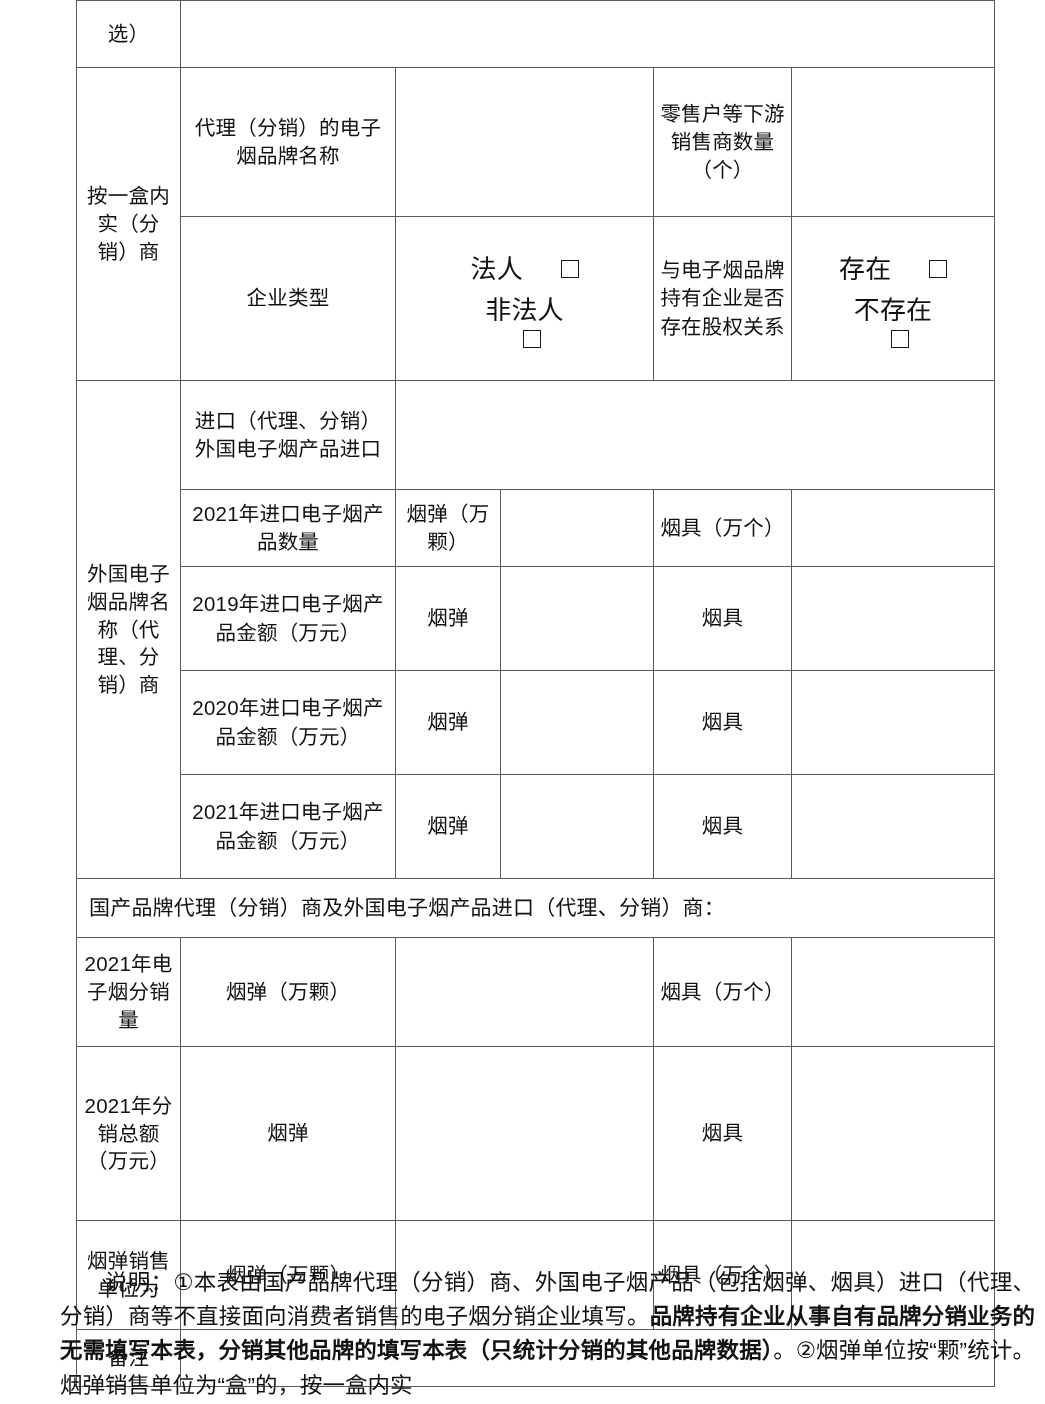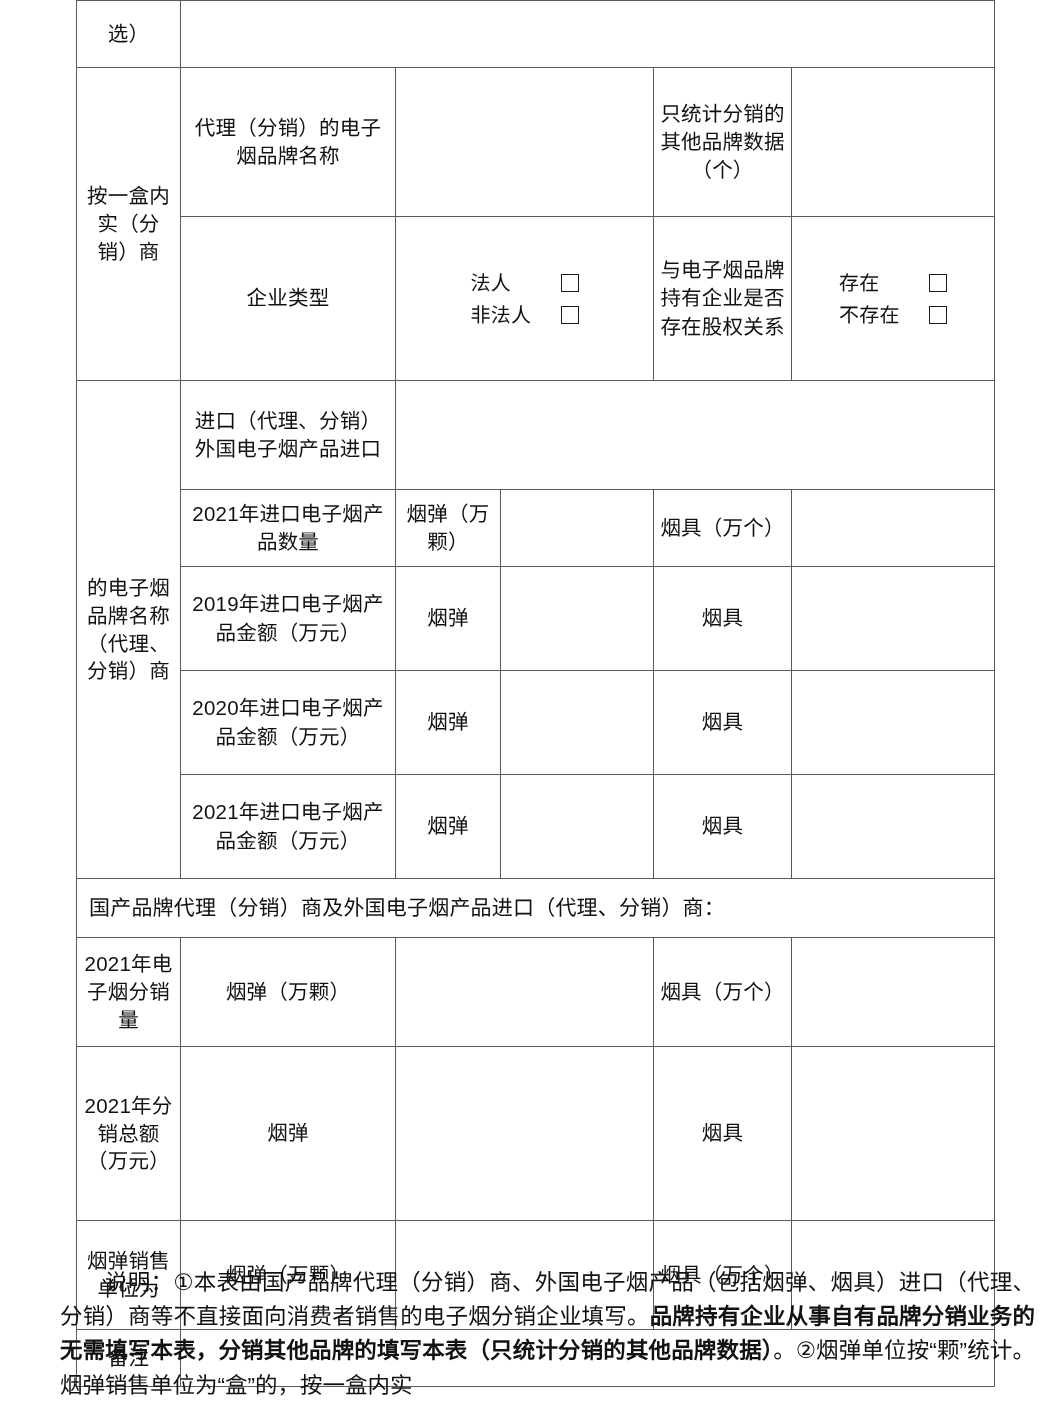--- a/index.html
+++ b/index.html
@@ -60,25 +60,25 @@
     display: inline-block;
     text-align: left;
   }
   .opt-row {
     display: flex;
     align-items: center;
     justify-content: flex-start;
     white-space: nowrap;
     line-height: 1.5;
   }
-  .opt-row + .opt-row { margin-top: 2px; }
+  .opt-row + .opt-row { margin-top: 2px; flex-direction: column; }
   .opt-label {
     display: inline-block;
     min-width: 76px;
-    font-size: 20px;
+    font-size: 26px;
   }
   .checkbox {
     display: inline-block;
     width: 16px;
     height: 16px;
     border: 1.6px solid #1a1a1a;
     background: #ffffff;
     margin-left: 14px;
     flex: 0 0 auto;
   }
@@ -119,21 +119,21 @@
     <tbody>
         <tr>
       <td class="left-head" style="height:58px">选）</td>
       <td colspan="5" class="blank"></td>
     </tr>
 
     <tr>
       <td class="left-head" rowspan="2">按一盒内实（分销）商</td>
       <td style="height:140px">代理（分销）的电子烟品牌名称</td>
       <td colspan="2" class="blank"></td>
-      <td>只统计分销的其他品牌数据（个）</td>
+      <td>零售户等下游销售商数量（个）</td>
       <td class="blank"></td>
     </tr>
 
     <tr>
       <td style="height:155px">企业类型</td>
       <td colspan="2">
         <span class="opt-list">
           <span class="opt-row">
             <span class="opt-label">法人</span>
             <span class="checkbox"></span>
@@ -153,21 +153,21 @@
           </span>
           <span class="opt-row">
             <span class="opt-label">不存在</span>
             <span class="checkbox"></span>
           </span>
         </span>
       </td>
     </tr>
 
     <tr>
-      <td class="left-head" rowspan="5">的电子烟品牌名称（代理、分销）商</td>
+      <td class="left-head" rowspan="5">外国电子烟品牌名称（代理、分销）商</td>
       <td style="height:100px">进口（代理、分销）外国电子烟产品进口</td>
       <td colspan="4" class="blank"></td>
     </tr>
 
     <tr>
       <td style="height:68px">2021年进口电子烟产品数量</td>
       <td>烟弹（万颗）</td>
       <td class="blank"></td>
       <td>烟具（万个）</td>
       <td class="blank"></td>

